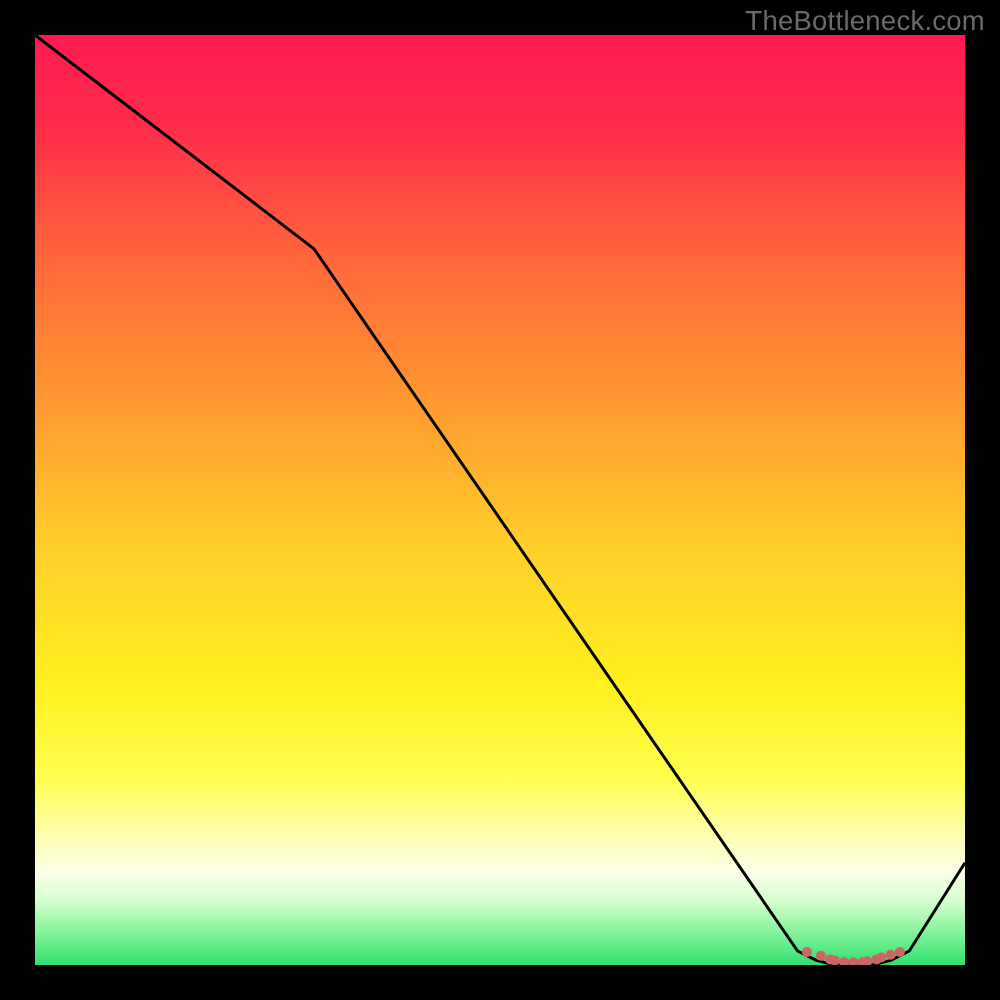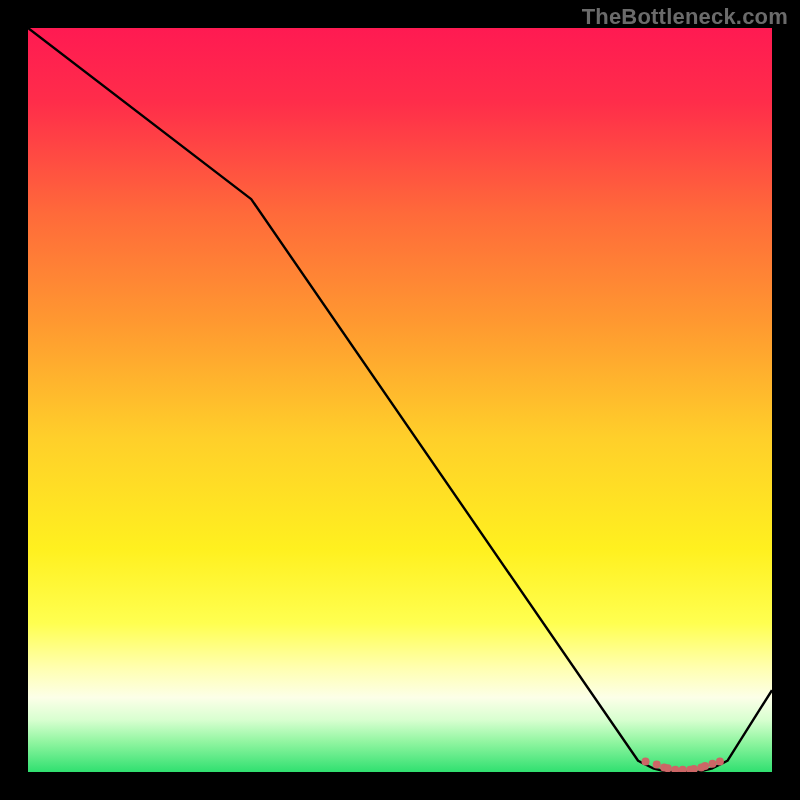--- a/index.html
+++ b/index.html
@@ -29,21 +29,21 @@
   }
   .gradient {
     position: absolute;
     inset: 0;
   }
   .watermark {
     position: absolute;
     top: 4px;
     right: 12px;
     font-size: 22px;
-    font-weight: bold;
+    font-weight: normal;
     color: #6b6b6b;
     letter-spacing: 0.2px;
   }
   svg.curve {
     position: absolute;
     inset: 0;
   }
 </style>
 </head>
 <body>

